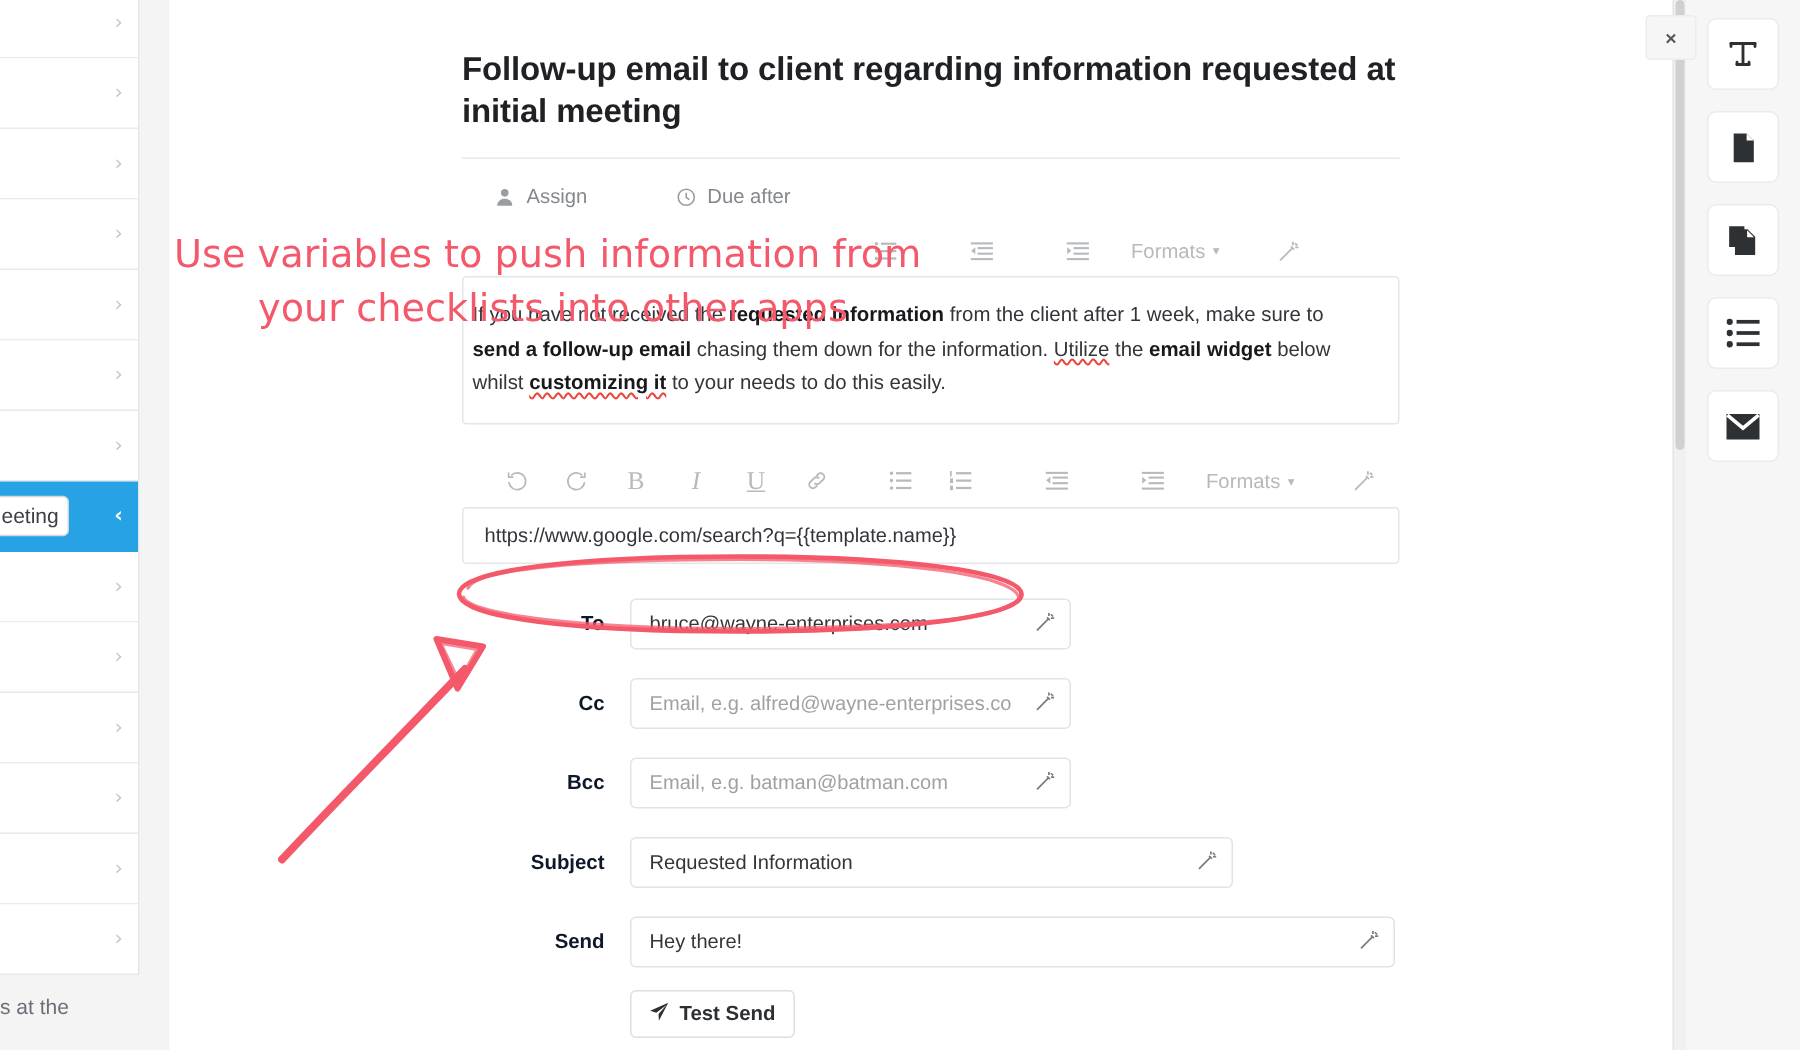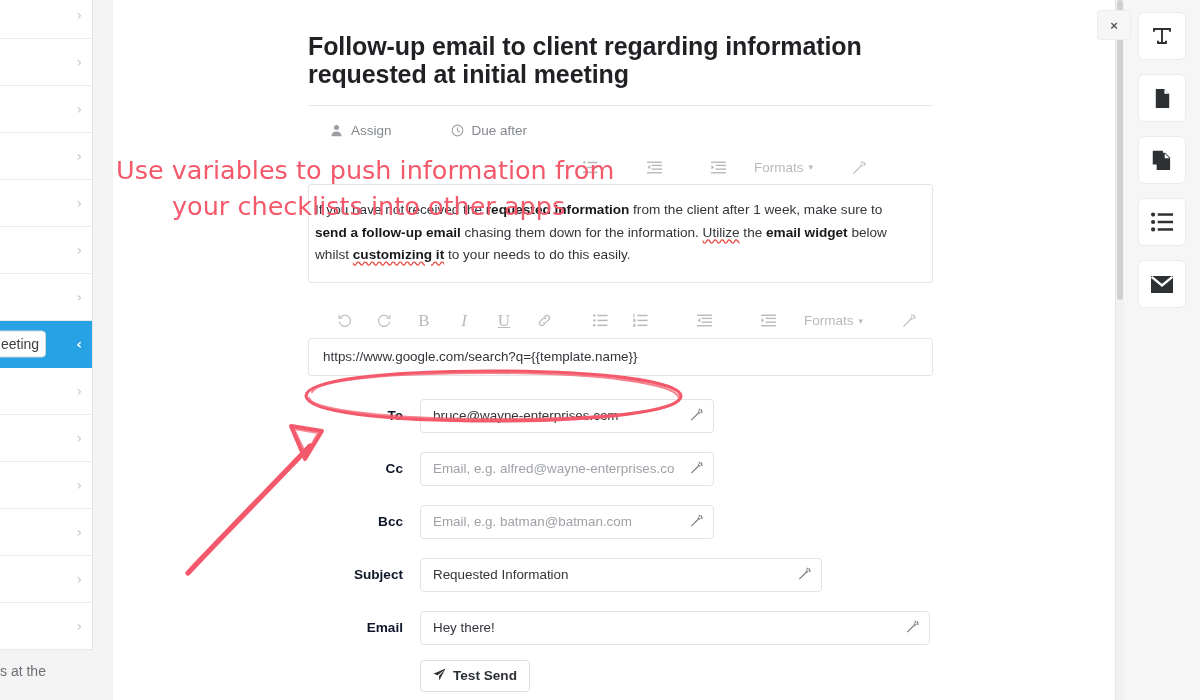--- a/index.html
+++ b/index.html
@@ -61,35 +61,35 @@
     width: 1002px; height: 700px;
     background: #ffffff;
     overflow: hidden;
   }
   .doc {
     position: absolute; left: 195px; top: 0;
     width: 625px;
   }
   .doc-title {
     margin-top: 32px;
-    font-size: 25px; font-weight: bold;
+    font-size: 22px; font-weight: bold;
     color: #1f2124; line-height: 28px;
     letter-spacing: -0.1px;
   }
   .doc-divider {
     margin-top: 17px;
     height: 1px; background: #e7e8ea;
   }
   .meta-row {
     display: flex; align-items: center;
     height: 40px; margin-top: 4px;
     padding-left: 22px;
   }
   .meta-item {
-    display: flex; align-items: center;
+    display: flex; align-items: flex-end;
     font-size: 13.5px; color: #84888d;
     margin-right: 59px;
   }
   .meta-item .mi-icon {
     margin-right: 8px; display: inline-flex;
     align-items: center; color: #9a9ea3;
   }
 
   
   .toolbar {
@@ -465,21 +465,21 @@
             <div class="f-input" style="width: 402px;">
               <span>Requested Information</span>
               <span class="wand"><svg width="14" height="14" viewBox="0 0 16 16" fill="none" stroke="currentColor" stroke-width="1.3">
                   <path d="M1.5 14.5L10 6"></path>
                   <path d="M10.6 1.3v2.4M14.6 5.3h-2.4M12.1 2.3l1.7 1.7"></path>
                   <path d="M9.2 4.6l2.2 2.2"></path>
                 </svg></span>
             </div>
           </div>
           <div class="f-row">
-            <div class="f-label" style="width: 112px;">Email</div>
+            <div class="f-label" style="width: 112px;">Send</div>
             <div class="f-input" style="width: 510px;">
               <span>Hey there!</span>
               <span class="wand"><svg width="14" height="14" viewBox="0 0 16 16" fill="none" stroke="currentColor" stroke-width="1.3">
                   <path d="M1.5 14.5L10 6"></path>
                   <path d="M10.6 1.3v2.4M14.6 5.3h-2.4M12.1 2.3l1.7 1.7"></path>
                   <path d="M9.2 4.6l2.2 2.2"></path>
                 </svg></span>
             </div>
           </div>
         </div>

